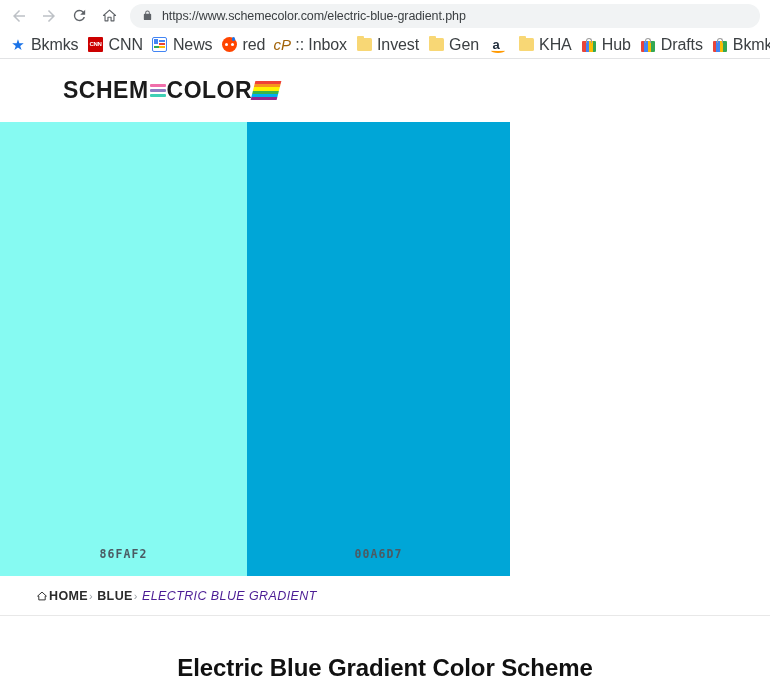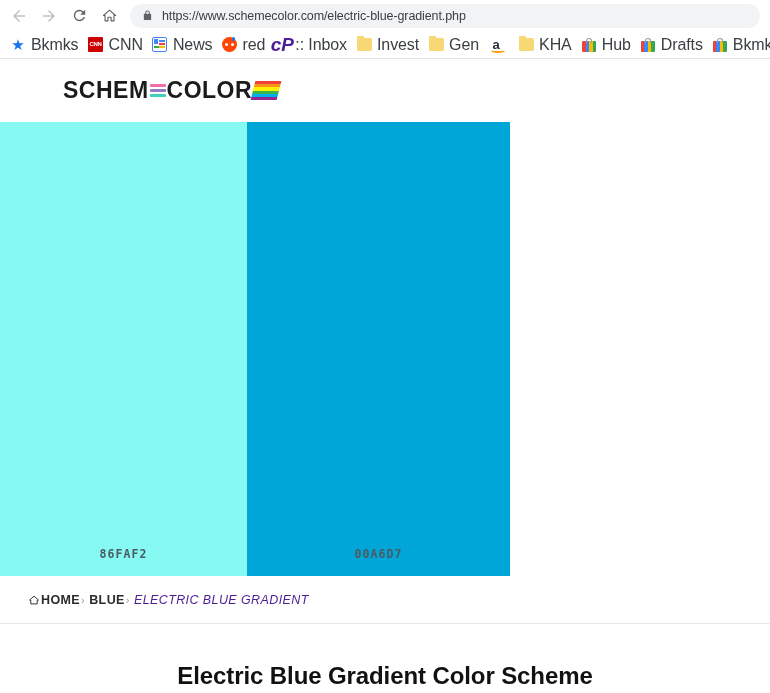--- a/index.html
+++ b/index.html
@@ -122,21 +122,21 @@
   .ico-reddit::before {
     content: ""; position: absolute; left: 3px; top: 5.5px; width: 3px; height: 3px;
     border-radius: 50%; background: #fff;
     box-shadow: 6px 0 0 #fff;
   }
   .ico-reddit::after {
     content: ""; position: absolute; left: 9.5px; top: 0px; width: 3.5px; height: 3.5px;
     border-radius: 50%; background: #1a73e8;
   }
   .ico-cp {
-    font-size: 19px; font-weight: bold; color: #4c1d95; font-style: italic; line-height: 1;
+    font-size: 15px; font-weight: normal; color: #a16207; font-style: italic; line-height: 1;
   }
   .ico-folder {
     width: 15px; height: 13px; background: #f8d775; border-radius: 1.5px;
     position: relative;
   }
   .ico-folder::before {
     content: ""; position: absolute; left: 0; top: -2px; width: 7px; height: 3px;
     background: #f8d775; border-radius: 1px 1px 0 0;
   }
   .ico-amazon {
@@ -219,24 +219,24 @@
   .swatch-hex {
     font-family: "DejaVu Sans Mono", "Liberation Mono", monospace;
     font-size: 11.5px;
     font-weight: bold;
     letter-spacing: 1.1px;
     color: #4b5a63;
   }
 
   
   .breadcrumb-wrap {
-    height: 48px;
-    display: flex;
-    align-items: center;
-    padding-left: 28px;
+    height: 40px;
+    display: flex;
+    align-items: center;
+    padding-left: 36px;
     box-sizing: border-box;
     border-bottom: 1px solid #e8e8e8;
     background: #ffffff;
     text-align: right;
   }
   .breadcrumb {
     display: flex;
     align-items: center;
     font-size: 12.5px;
     letter-spacing: 0.4px;

